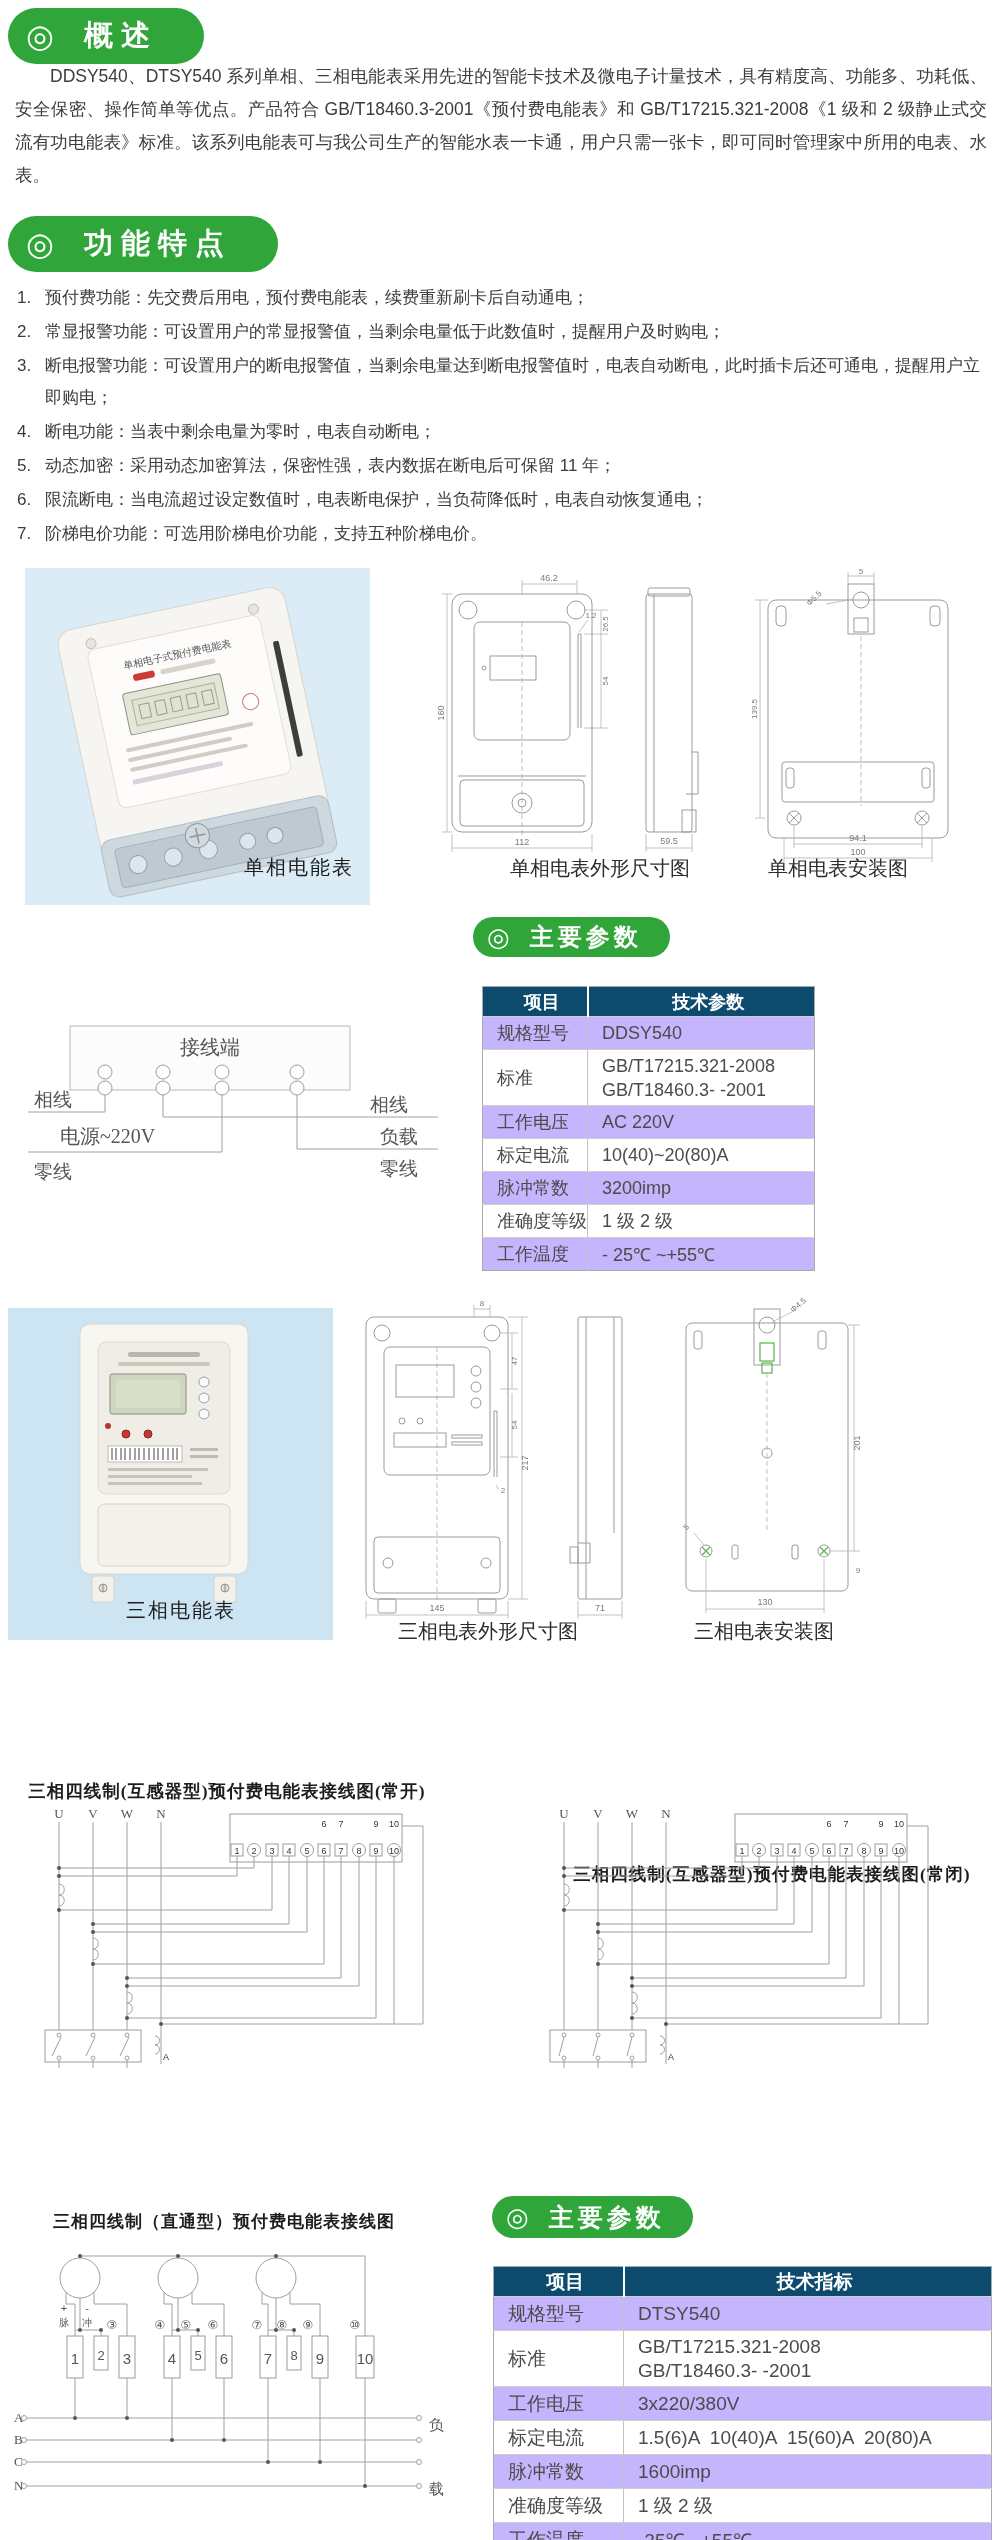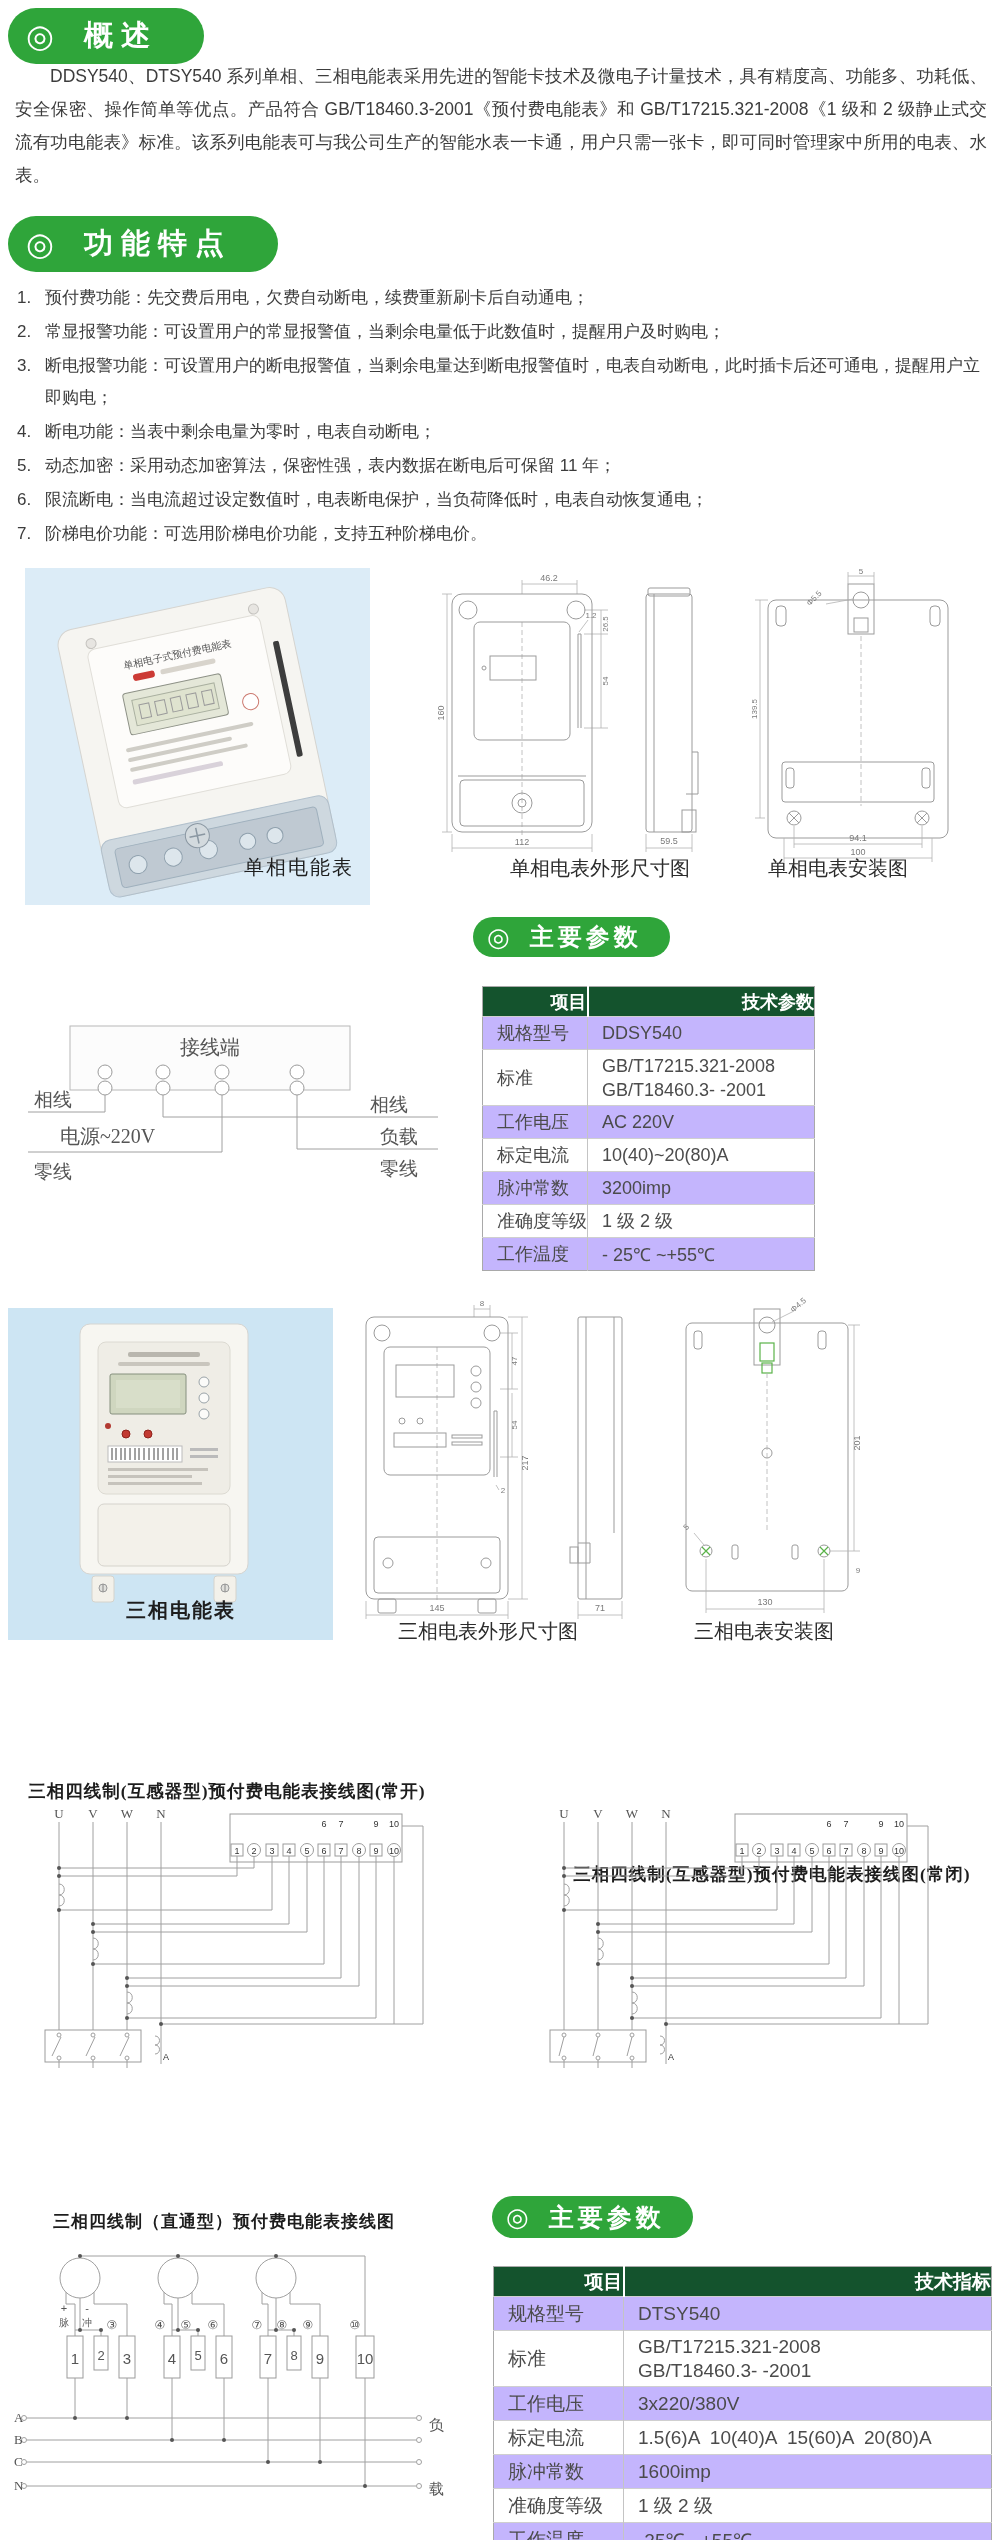--- a/index.html
+++ b/index.html
@@ -21,21 +21,21 @@
   .feat .num{position:absolute;left:2px;top:0;}
   
   .caption{position:absolute;font-size:20px;color:#2c2c2c;text-align:center;}
   .photo{position:absolute;}
   .photo-label{position:absolute;font-size:20px;color:#1e1e1e;letter-spacing:2px;}
   .wtitle{position:absolute;font-family:"Liberation Serif",serif;font-weight:bold;
           font-size:17.5px;color:#1d1d1d;text-align:center;letter-spacing:1px;}
   
   table.ptable{position:absolute;border-collapse:collapse;table-layout:fixed;background:#fff;
                border:1px solid #a9a9a9;}
-  .ptable th{background:#14532d;color:#fff;text-align:right;font-weight:bold;padding:0 0 0 14px;}
+  .ptable th{background:#0c4a6e;color:#fff;text-align:center;font-weight:bold;padding:0 0 0 14px;}
   .ptable th:first-child{border-right:2px solid #fff;}
   .ptable td{color:#4b4b4b;padding:0 0 0 14px;white-space:pre-wrap;}
   .ptable td:first-child{border-right:1px solid #c4c4c4;}
   .ptable tbody tr td{border-top:1px solid #cfcfcf;}
   .ptable tr.alt{background:#c4b5fd;}
   .t1{font-size:18px;}
   .t1 thead tr{height:30px;}
   .t1 tbody tr{height:33px;}
   .t1 tbody tr.std{height:56px;}
   .t2{font-size:19px;}
@@ -66,21 +66,21 @@
     <span class="bicon">◎</span>
     <span>概述</span>
   </div>
   <div class="para" style="left:15px;top:60px;width:972px;">DDSY540、DTSY540 系列单相、三相电能表采用先进的智能卡技术及微电子计量技术，具有精度高、功能多、功耗低、安全保密、操作简单等优点。产品符合 GB/T18460.3-2001《预付费电能表》和 GB/T17215.321-2008《1 级和 2 级静止式交流有功电能表》标准。该系列电能表可与我公司生产的智能水表一卡通，用户只需一张卡，即可同时管理家中所用的电表、水表。</div>
 
   <div class="badge badge-lg" style="left:8px;top:216px;">
     <span class="bicon">◎</span>
     <span>功能特点</span>
   </div>
   <div class="feats" style="left:15px;top:282px;width:978px;">
-    <div class="feat"><span class="num">1.</span><span>预付费功能：先交费后用电，欠费自动断电，续费重新刷卡后自动通电；</span></div>
+    <div class="feat"><span class="num">1.</span><span>预付费功能：先交费后用电，预付费电能表，续费重新刷卡后自动通电；</span></div>
     <div class="feat"><span class="num">2.</span><span>常显报警功能：可设置用户的常显报警值，当剩余电量低于此数值时，提醒用户及时购电；</span></div>
     <div class="feat"><span class="num">3.</span><span>断电报警功能：可设置用户的断电报警值，当剩余电量达到断电报警值时，电表自动断电，此时插卡后还可通电，提醒用户立即购电；</span></div>
     <div class="feat"><span class="num">4.</span><span>断电功能：当表中剩余电量为零时，电表自动断电；</span></div>
     <div class="feat"><span class="num">5.</span><span>动态加密：采用动态加密算法，保密性强，表内数据在断电后可保留 11 年；</span></div>
     <div class="feat"><span class="num">6.</span><span>限流断电：当电流超过设定数值时，电表断电保护，当负荷降低时，电表自动恢复通电；</span></div>
     <div class="feat"><span class="num">7.</span><span>阶梯电价功能：可选用阶梯电价功能，支持五种阶梯电价。</span></div>
   </div>
 
   <div class="photo" style="left:25px;top:568px;width:345px;height:337px;background:#dcecf7;">
     <svg width="345" height="337" viewBox="0 0 345 337" style="left:0;top:0;">
@@ -291,21 +291,21 @@
           <td>准确度等级</td>
           <td>1 级 2 级</td>
         </tr>
       <tr class="alt">
           <td>工作温度</td>
           <td>- 25℃ ~+55℃</td>
         </tr>
     </tbody>
   </table>
 
-  <div class="photo" style="left:8px;top:1308px;width:325px;height:332px;background:#cde5f3;font-weight:bold;">
+  <div class="photo" style="left:8px;top:1308px;width:325px;height:332px;background:#cde5f3;">
     <svg width="325" height="300" viewBox="0 0 325 300" style="left:0;top:0;">
       <rect x="72" y="16" width="168" height="250" rx="10" fill="#f7f6f1" stroke="#d6d5d1"></rect>
       <rect x="90" y="34" width="132" height="152" rx="8" fill="#efede6" stroke="#dcdad2"></rect>
       <rect x="120" y="44" width="72" height="5" rx="2" fill="#b9b6ae"></rect>
       <rect x="110" y="54" width="92" height="4" rx="2" fill="#c9c6be"></rect>
       <rect x="102" y="66" width="76" height="40" rx="2" fill="#cfd6bf" stroke="#86907e"></rect>
       <rect x="108" y="72" width="64" height="28" fill="#d8dec9"></rect>
       <circle cx="196" cy="74" r="5" fill="#fbfbf9" stroke="#9aa3a8"></circle>
       <circle cx="196" cy="90" r="5" fill="#fbfbf9" stroke="#9aa3a8"></circle>
       <circle cx="196" cy="106" r="5" fill="#fbfbf9" stroke="#9aa3a8"></circle>

